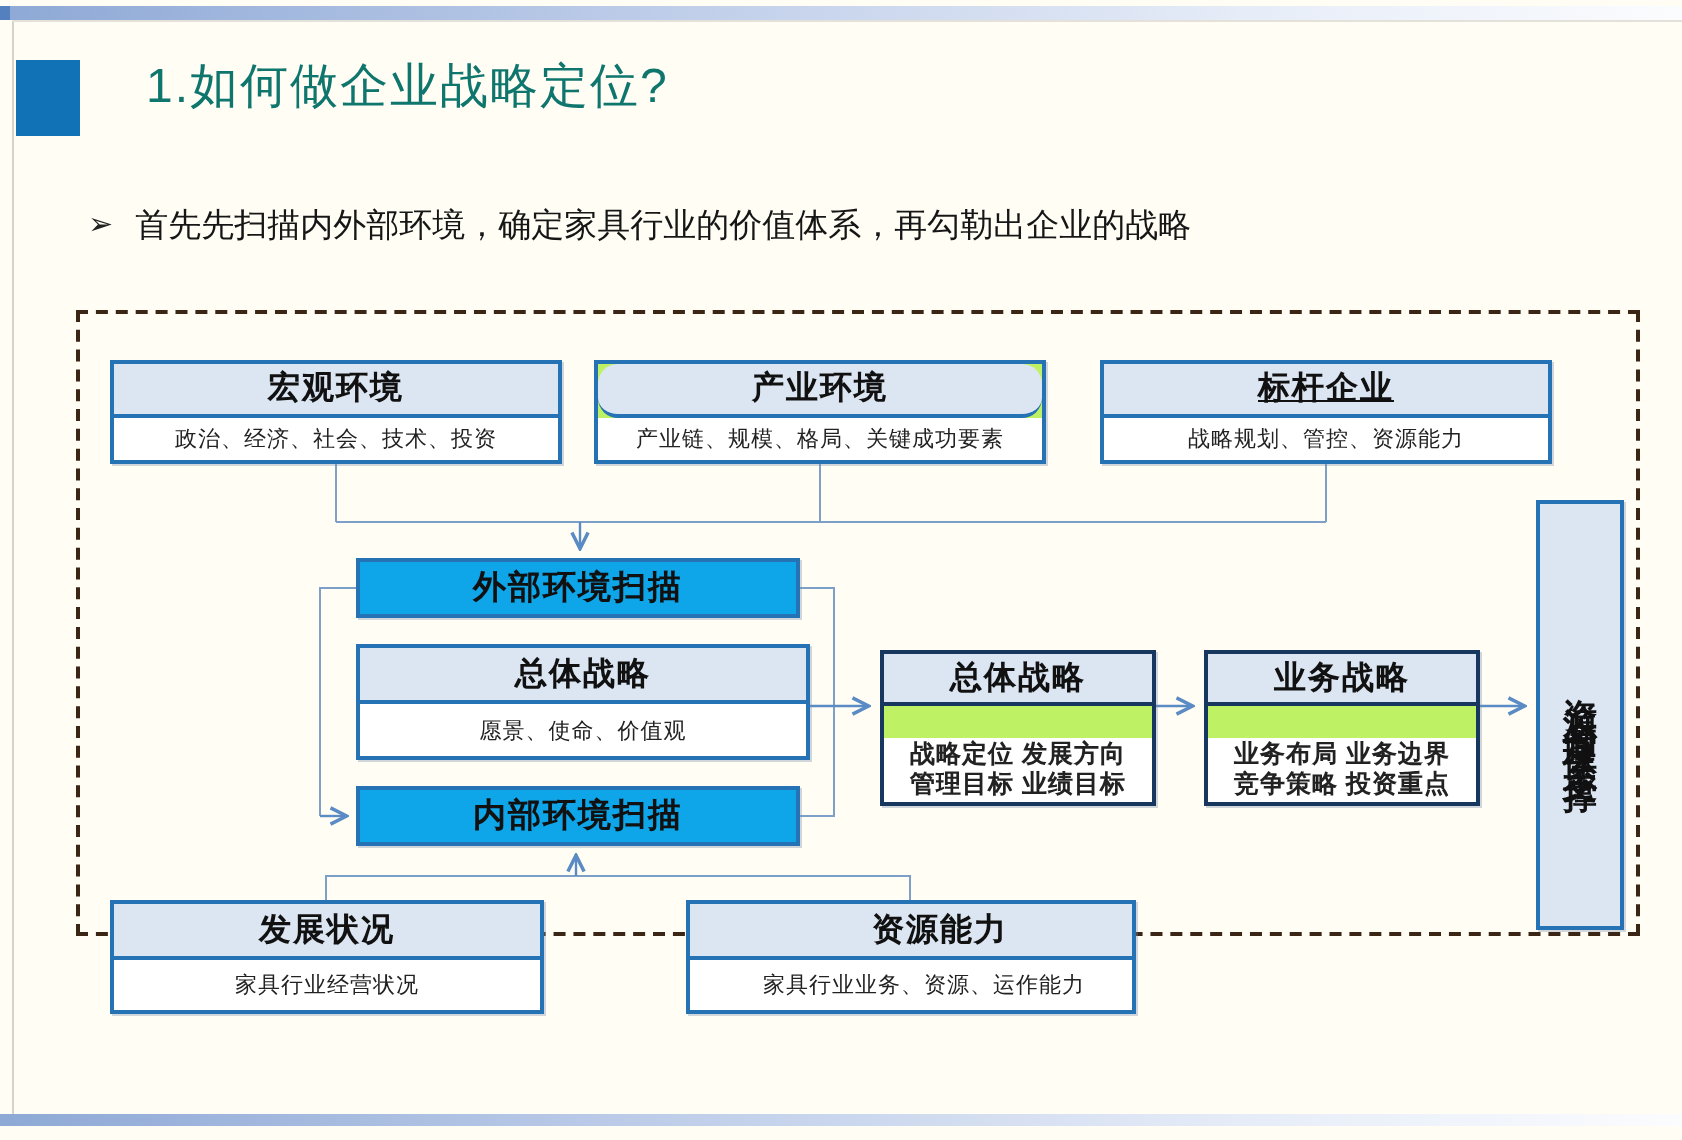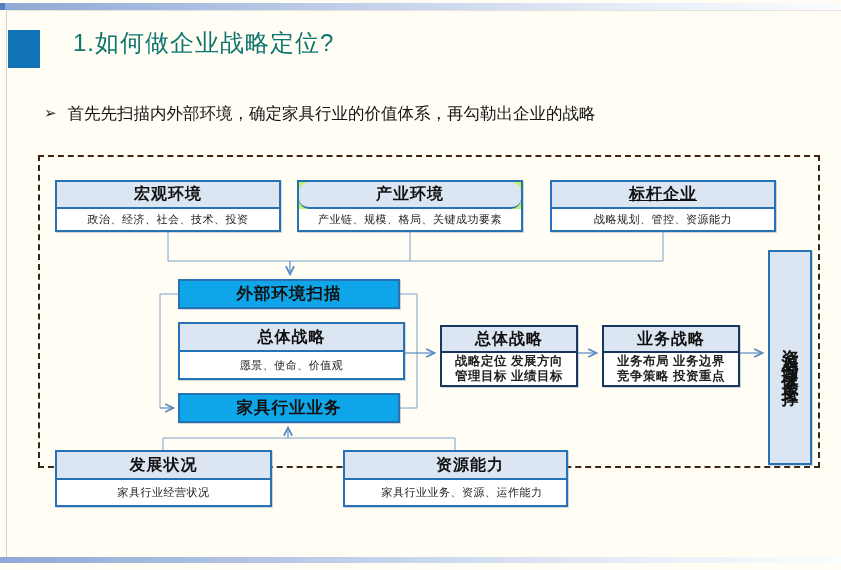--- a/index.html
+++ b/index.html
@@ -32,21 +32,21 @@
 
   
   .twobox{position:absolute;z-index:3;border:2px solid #2573b5;background:#bef264;box-sizing:border-box;
     box-shadow:1px 1px 0 rgba(120,140,170,.35);}
   .twobox .hd{background:#dce6f2;border-bottom:2px solid #2573b5;font-weight:bold;font-size:16px;
     color:#111;display:flex;align-items:center;justify-content:center;letter-spacing:1px;}
   .twobox .bd{background:#fff;font-size:11px;color:#222;display:flex;align-items:center;justify-content:center;
     text-align:center;letter-spacing:0.5px;}
   .twobox.dark{border-color:#17375e;}
   .twobox.dark .hd{border-bottom-color:#17375e;}
-  .twobox.dark .bd{flex-direction:column;font-weight:600;line-height:15px;font-size:12.5px;}
+  .twobox.dark .bd{flex-direction:column;font-weight:600;line-height:15px;font-size:12.5px;margin-top:16px;}
 
   
   .barbox{position:absolute;z-index:3;border:2px solid #2573b5;background:#0ea5e9;box-sizing:border-box;
     display:flex;align-items:center;justify-content:center;font-weight:bold;font-size:16.5px;color:#111;
     letter-spacing:1px;box-shadow:1px 1px 0 rgba(120,140,170,.35);}
 
   
   .support-bar{position:absolute;left:768px;top:250px;width:44px;height:215px;z-index:3;
     border:2px solid #2573b5;background:#dce6f2;box-sizing:border-box;
     display:flex;align-items:center;justify-content:center;
@@ -109,21 +109,21 @@
     <div class="bd" style="height:21px;">战略规划、管控、资源能力</div>
   </div>
 
   <div class="barbox" style="left:178px;top:279px;width:222px;height:30px;">外部环境扫描</div>
 
   <div class="twobox" style="left:178px;top:322px;width:227px;">
     <div class="hd" style="height:26px;">总体战略</div>
     <div class="bd" style="height:26px;">愿景、使命、价值观</div>
   </div>
 
-  <div class="barbox" style="left:178px;top:393px;width:222px;height:30px;">家具行业业务</div>
+  <div class="barbox" style="left:178px;top:393px;width:222px;height:30px;">内部环境扫描</div>
 
   <div class="twobox dark" style="left:440px;top:325px;width:138px;">
     <div class="hd" style="height:24px;">总体战略</div>
     <div class="bd" style="height:32px;">
       <div>战略定位 发展方向</div>
       <div>管理目标 业绩目标</div>
     </div>
   </div>
   <div class="twobox dark" style="left:602px;top:325px;width:138px;">
     <div class="hd" style="height:24px;">业务战略</div>

